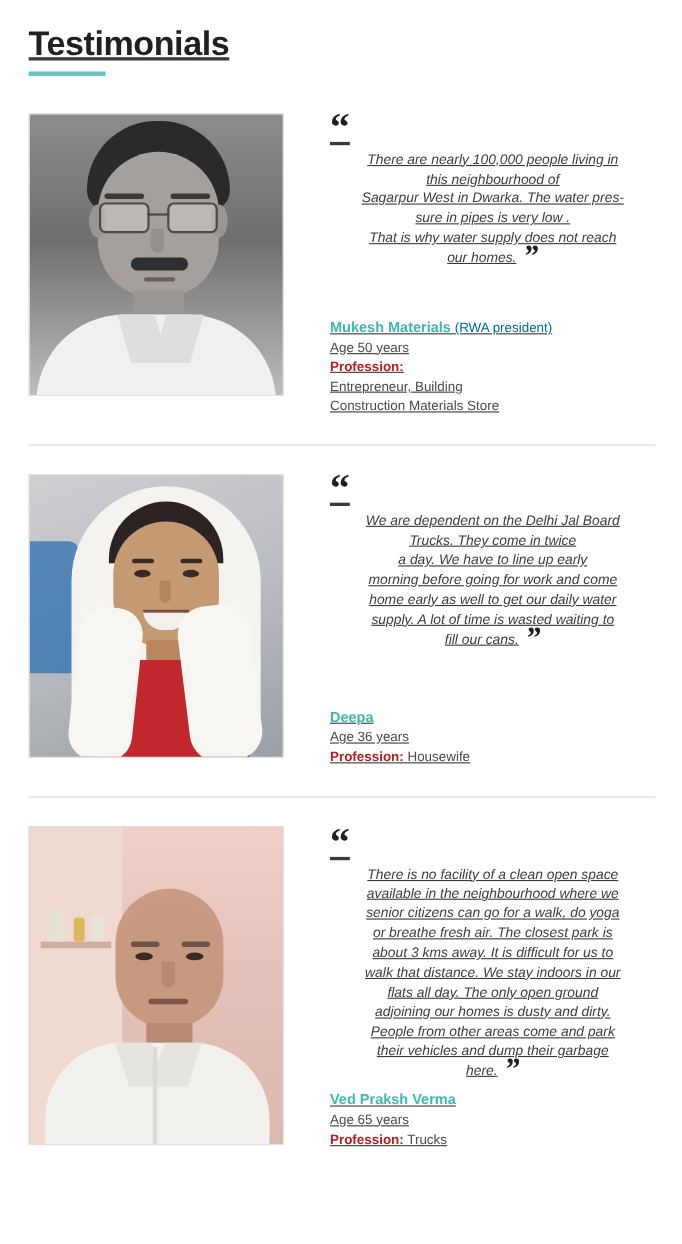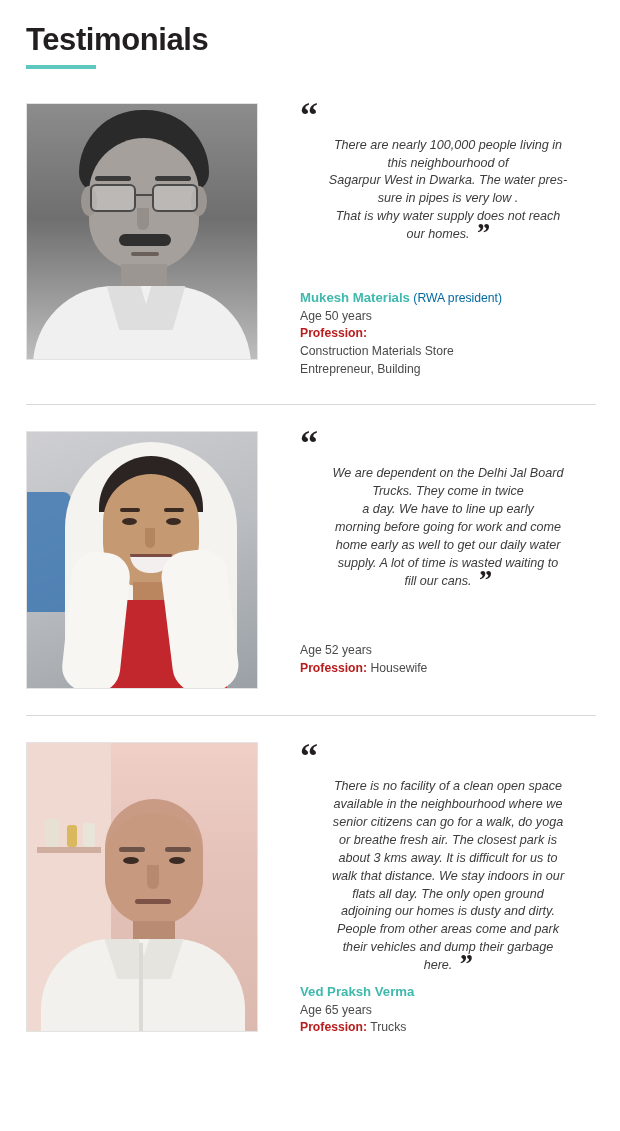--- a/index.html
+++ b/index.html
@@ -12,20 +12,21 @@
     background: #ffffff;
     font-family: "Liberation Sans", sans-serif;
     color: #3a3a3a;
     overflow: hidden;
   }
   .page {
     position: relative;
     width: 620px;
     height: 909px;
     box-sizing: border-box;
+    text-decoration: underline;
   }
 
   
   .header {
     padding: 22px 0 0 26px;
   }
   .header-title {
     font-size: 31px;
     font-weight: bold;
     letter-spacing: -0.4px;
@@ -264,22 +265,22 @@
 sure in pipes is very low .
 That is why water supply does not reach
 our homes.</span><span class="quote-close">”</span></div>
         <div class="t-meta">
           <span class="meta-line">
             <span class="t-name">Mukesh Materials</span>
             <span class="t-role">(RWA president)</span>
           </span>
           <span class="meta-line">Age 50 years</span>
           <span class="meta-line t-prof-label">Profession:</span>
+          <span class="meta-line">Entrepreneur, Building</span>
           <span class="meta-line">Construction Materials Store</span>
-          <span class="meta-line">Entrepreneur, Building</span>
         </div>
       </div>
     </div>
 
     <div class="t-sep"></div>
 
     <div class="t-row row2">
       <div class="t-photo p2">
         <div class="portrait">
           <div class="bg"></div>
@@ -302,21 +303,25 @@
       <div class="t-body">
         <div class="quote-open">“</div>
         <div class="quote-text"><span>We are dependent on the Delhi Jal Board
 Trucks. They come in twice
 a day. We have to line up early
 morning before going for work and come
 home early as well to get our daily water
 supply. A lot of time is wasted waiting to
 fill our cans.</span><span class="quote-close">”</span></div>
         <div class="t-meta">
-          <span class="meta-line">Age 52 years</span>
+          <span class="meta-line">
+            <span class="t-name">Deepa</span>
+            <span class="t-role"></span>
+          </span>
+          <span class="meta-line">Age 36 years</span>
           <span class="meta-line">
             <span class="t-prof-label">Profession:</span>
             <span>Housewife</span>
           </span>
         </div>
       </div>
     </div>
 
     <div class="t-sep"></div>
 

